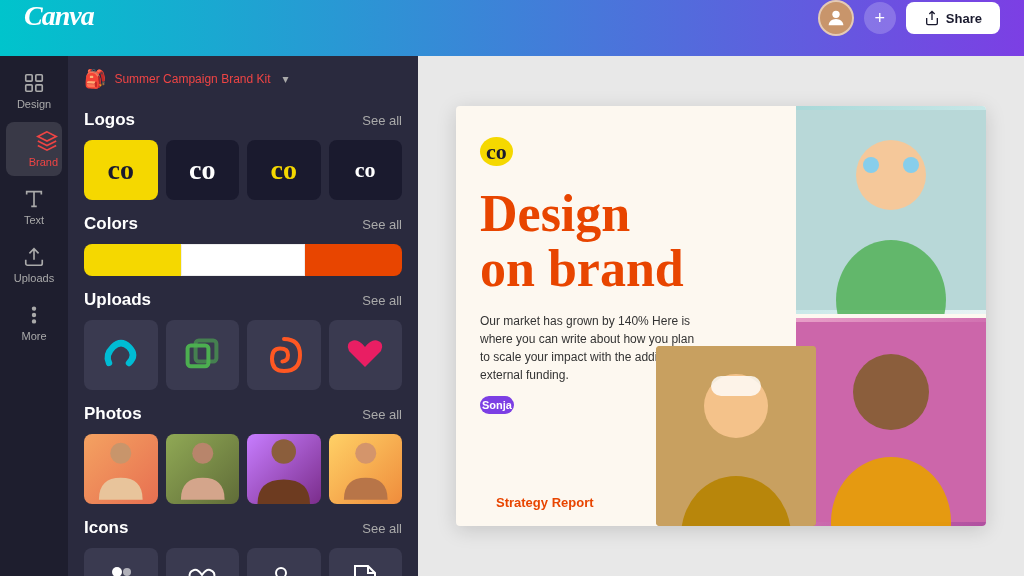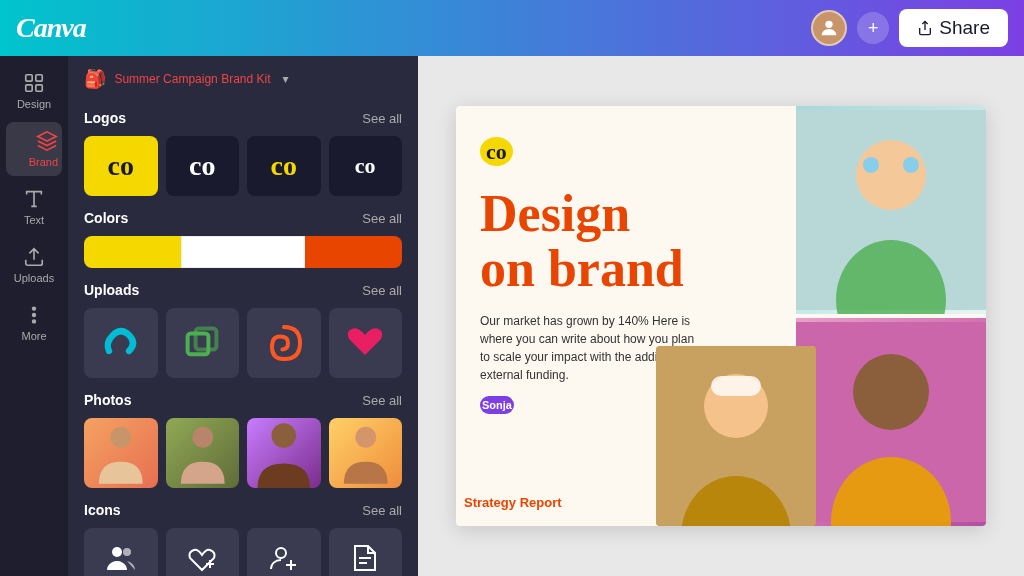--- a/index.html
+++ b/index.html
@@ -3,22 +3,22 @@
   <meta charset="utf-8">
   <style>
     * { margin: 0; padding: 0; box-sizing: border-box; }
     body { width: 1024px; height: 576px; overflow: hidden; font-family: -apple-system, BlinkMacSystemFont, 'Segoe UI', sans-serif; display: flex; flex-direction: column; }
 
     
     #topbar {
       height: 56px;
       background: linear-gradient(90deg, #00c4cc 0%, #7c3fe4 100%);
       display: flex;
-      align-items: center;
-      padding: 0 16px;
+      align-items: flex-start;
+      padding: 0 24px;
       gap: 12px;
       flex-shrink: 0;
     }
     #canva-logo {
       font-size: 28px;
       font-weight: 700;
       color: white;
       font-style: italic;
       letter-spacing: -1px;
       font-family: Georgia, serif;
@@ -35,21 +35,21 @@
     .avatar-circle svg { width: 22px; height: 22px; }
     .add-btn {
       width: 32px; height: 32px; border-radius: 50%;
       background: rgba(255,255,255,0.2);
       border: none; cursor: pointer;
       color: white; font-size: 18px; font-weight: 300;
       display: flex; align-items: center; justify-content: center;
     }
     .share-btn {
       background: white; border: none; border-radius: 8px;
-      padding: 8px 18px; font-size: 19px; font-weight: 400;
+      padding: 8px 18px; font-size: 13px; font-weight: 700;
       color: #1a1a2e; cursor: pointer;
       display: flex; align-items: center; gap: 6px;
     }
     .share-btn svg { width: 16px; height: 16px; }
 
     
     #main { display: flex; flex: 1; overflow: hidden; }
 
     
     #icon-sidebar {
@@ -89,21 +89,21 @@
       margin-bottom: 16px; padding-bottom: 4px;
     }
     .panel-kit-icon { font-size: 18px; }
     .panel-kit-name { font-size: 12px; font-weight: 400; color: #ef4444; }
     .panel-dropdown-icon { color: #aaa; margin-left: 4px; font-size: 12px; }
 
     .section-header {
       display: flex; justify-content: space-between; align-items: center;
       margin-bottom: 10px; margin-top: 14px;
     }
-    .section-title { font-size: 14px; font-weight: 600; color: white; }
+    .section-title { font-size: 17px; font-weight: 600; color: white; }
     .see-all { font-size: 13px; color: #aaa; cursor: pointer; }
 
     
     .logos-grid {
       display: grid; grid-template-columns: repeat(4, 1fr); gap: 8px;
       margin-bottom: 4px;
     }
     .logo-item {
       border-radius: 8px; overflow: hidden; cursor: pointer;
       display: flex; align-items: center; justify-content: center;
@@ -206,21 +206,21 @@
       background: #7c3fe4;
       color: white;
       font-size: 11px;
       padding: 3px 2px;
       border-radius: 10px;
       font-weight: 600;
     }
 
     .card-footer {
       position: absolute;
-      bottom: 16px; left: 8px;
+      bottom: 16px; left: 40px;
       font-size: 13px; color: #e84500; font-weight: 600;
     }
 
     
     .card-right {
       width: 190px;
       display: flex; flex-direction: column;
       gap: 4px;
     }
     .card-photo-top {

